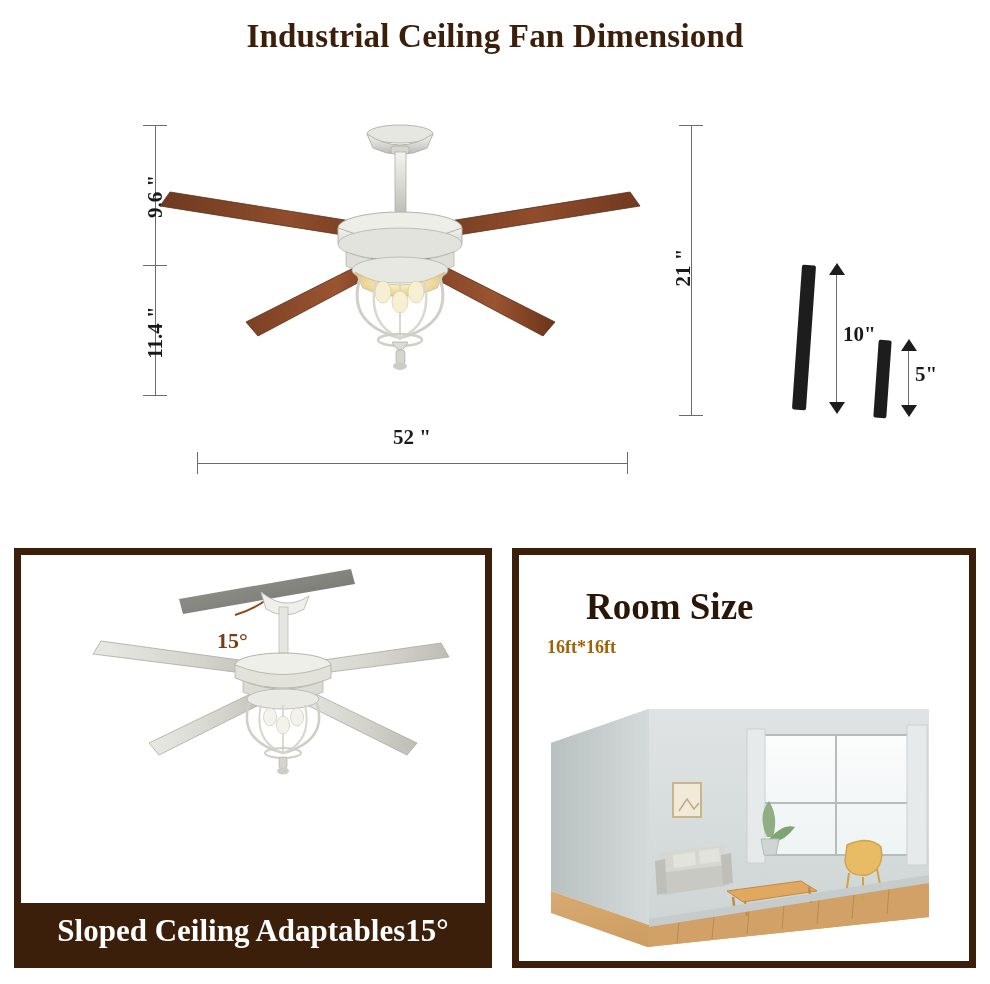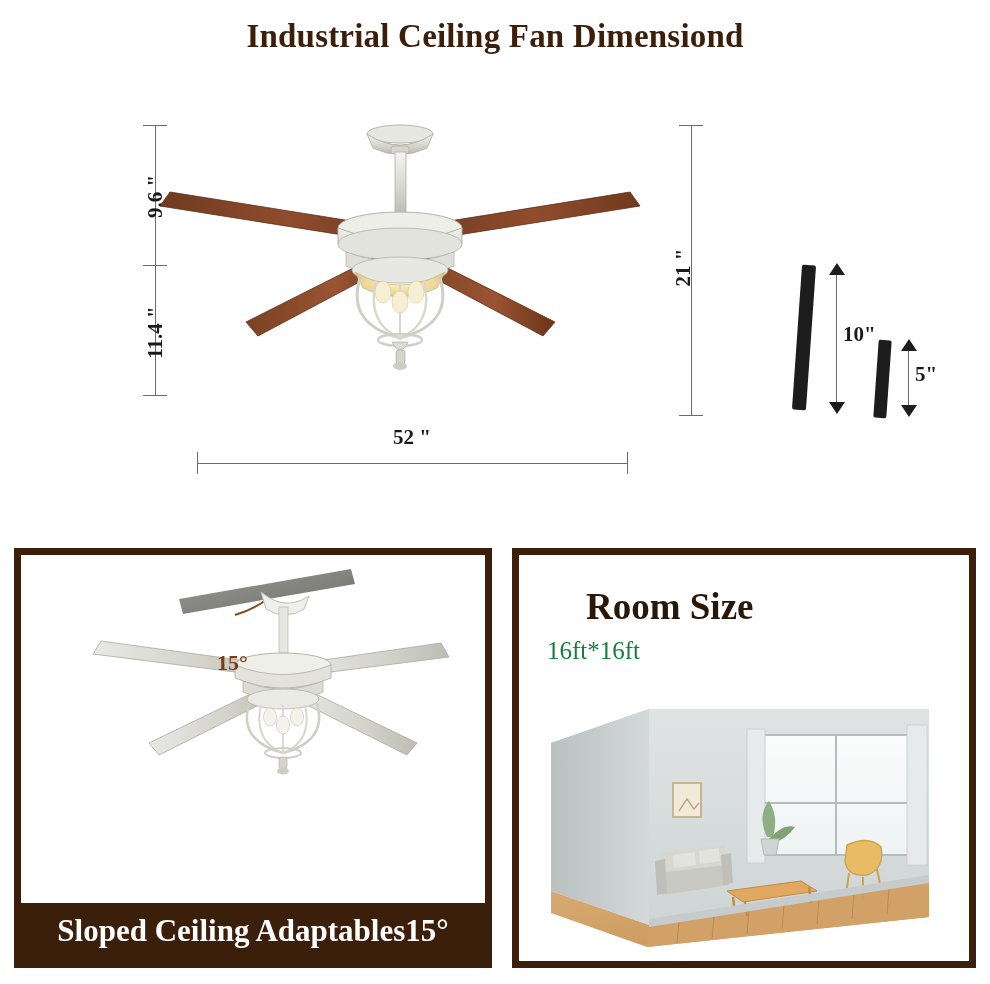--- a/index.html
+++ b/index.html
@@ -55,25 +55,25 @@
     text-align:center;box-sizing:border-box;
   }
   .roomtitle{
     position:absolute;left:28px;top:30px;
     font-family:"Liberation Serif", serif;
     font-weight:bold;font-size:37px;color:#2b1708;margin-left:39px;
   }
   .roomsize{
     position:absolute;left:28px;top:82px;
     font-family:"Liberation Serif", serif;
-    font-weight:normal;font-size:25px;color:#15803d;
+    font-weight:bold;font-size:18px;color:#a16207;
   }
   .angle-label{
     position:absolute;font-family:"Liberation Serif", serif;
-    font-weight:bold;font-size:22px;color:#7a3c12;margin-top:22px;
+    font-weight:bold;font-size:22px;color:#7a3c12;
   }
 </style>
 </head>
 <body>
 
 <div class="page">
 
   <div class="title">Industrial Ceiling Fan Dimensiond</div>
 
   <div class="topwrap">

